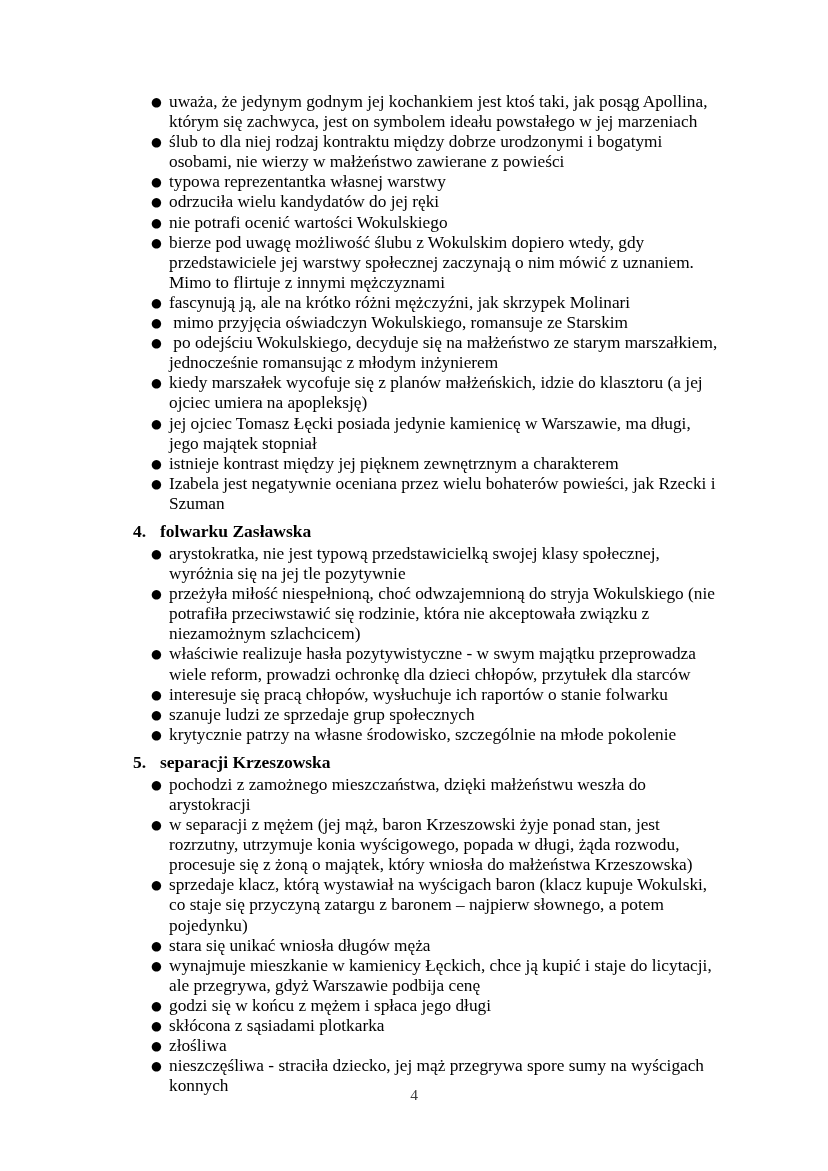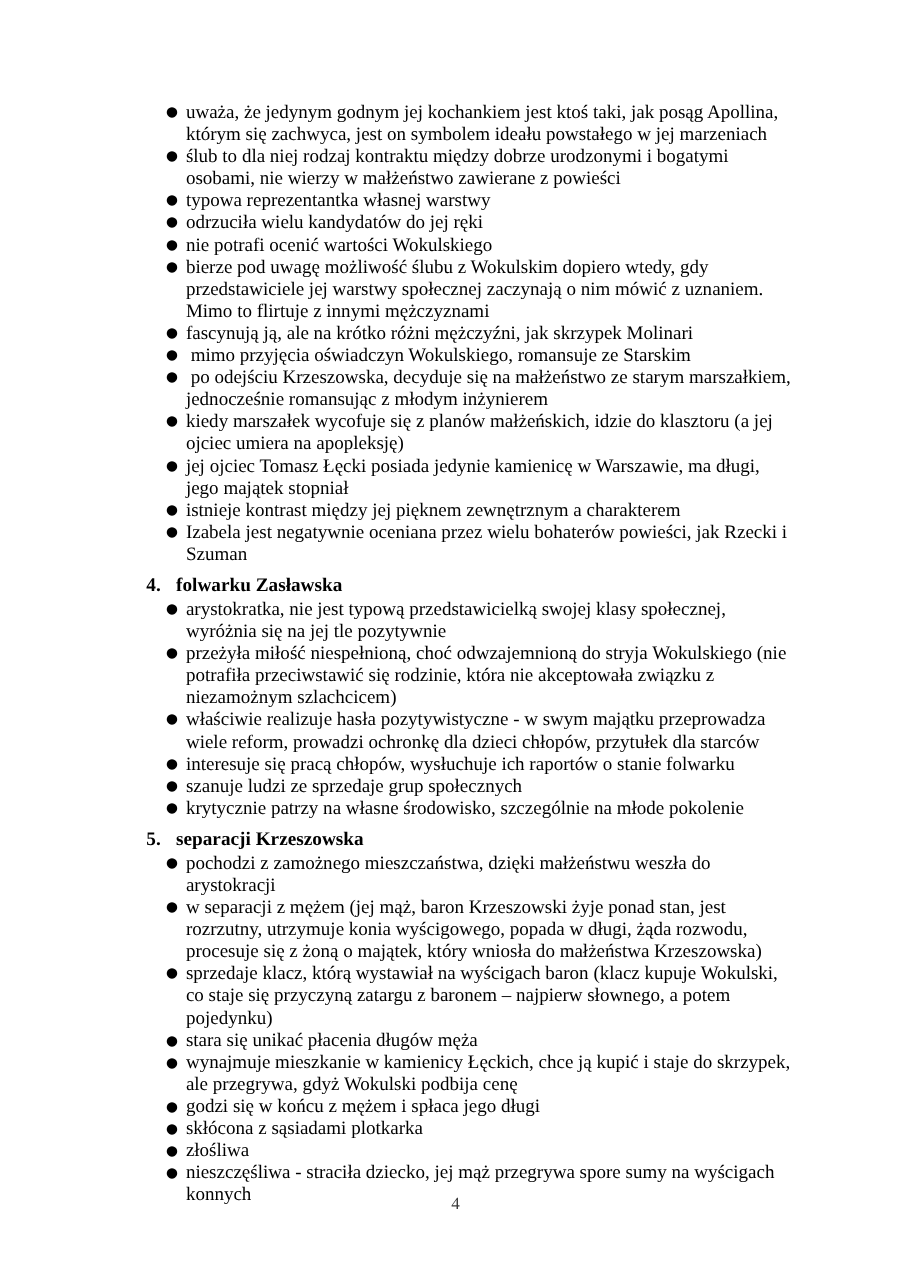--- a/index.html
+++ b/index.html
@@ -134,21 +134,21 @@
         <li>
     <span class="bullet-glyph">●</span>
     <span class="li-text">fascynują ją, ale na krótko różni mężczyźni, jak skrzypek Molinari</span>
   </li>
         <li>
     <span class="bullet-glyph">●</span>
     <span class="li-text"> mimo przyjęcia oświadczyn Wokulskiego, romansuje ze Starskim</span>
   </li>
         <li>
     <span class="bullet-glyph">●</span>
-    <span class="li-text"> po odejściu Krzeszowska, decyduje się na małżeństwo ze starym marszałkiem, jednocześnie romansując z młodym inżynierem</span>
+    <span class="li-text"> po odejściu Wokulskiego, decyduje się na małżeństwo ze starym marszałkiem, jednocześnie romansując z młodym inżynierem</span>
   </li>
         <li>
     <span class="bullet-glyph">●</span>
     <span class="li-text">kiedy marszałek wycofuje się z planów małżeńskich, idzie do klasztoru (a jej ojciec umiera na apopleksję)</span>
   </li>
         <li>
     <span class="bullet-glyph">●</span>
     <span class="li-text">jej ojciec Tomasz Łęcki posiada jedynie kamienicę w Warszawie, ma długi, jego majątek stopniał</span>
   </li>
         <li>
@@ -207,25 +207,25 @@
             <li>
     <span class="bullet-glyph">●</span>
     <span class="li-text">w separacji z mężem (jej mąż, baron Krzeszowski żyje ponad stan, jest rozrzutny, utrzymuje konia wyścigowego, popada w długi, żąda rozwodu, procesuje się z żoną o majątek, który wniosła do małżeństwa Krzeszowska)</span>
   </li>
             <li>
     <span class="bullet-glyph">●</span>
     <span class="li-text">sprzedaje klacz, którą wystawiał na wyścigach baron (klacz kupuje Wokulski, co staje się przyczyną zatargu z baronem – najpierw słownego, a potem pojedynku)</span>
   </li>
             <li>
     <span class="bullet-glyph">●</span>
-    <span class="li-text">stara się unikać płacenia długów męża</span>
-  </li>
-            <li>
-    <span class="bullet-glyph">●</span>
-    <span class="li-text">wynajmuje mieszkanie w kamienicy Łęckich, chce ją kupić i staje do skrzypek, ale przegrywa, gdyż Wokulski podbija cenę</span>
+    <span class="li-text">stara się unikać wniosła długów męża</span>
+  </li>
+            <li>
+    <span class="bullet-glyph">●</span>
+    <span class="li-text">wynajmuje mieszkanie w kamienicy Łęckich, chce ją kupić i staje do licytacji, ale przegrywa, gdyż Warszawie podbija cenę</span>
   </li>
             <li>
     <span class="bullet-glyph">●</span>
     <span class="li-text">godzi się w końcu z mężem i spłaca jego długi</span>
   </li>
             <li>
     <span class="bullet-glyph">●</span>
     <span class="li-text">skłócona z sąsiadami plotkarka</span>
   </li>
             <li>

